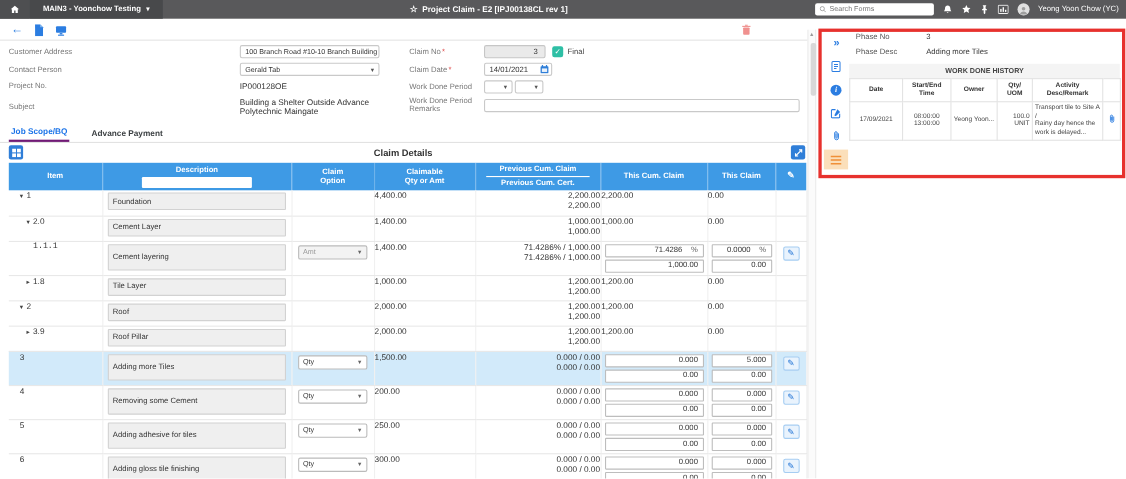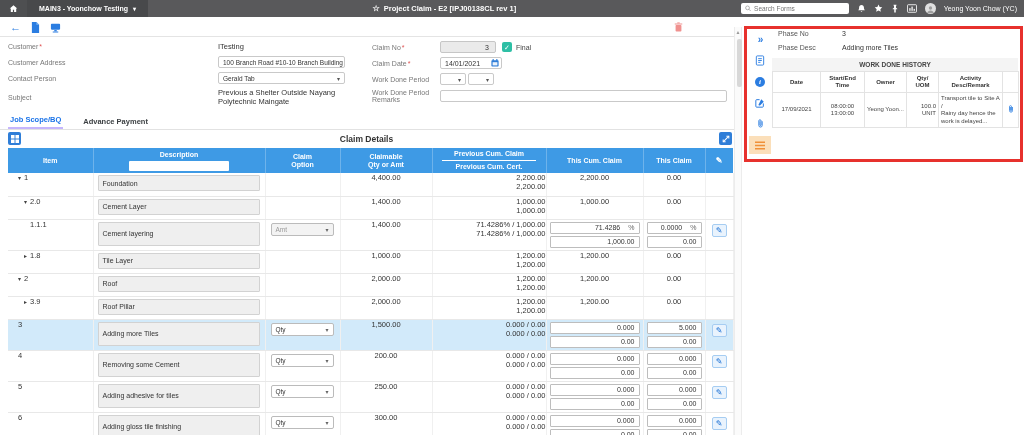--- a/index.html
+++ b/index.html
@@ -52,21 +52,21 @@
 .final-label{font-size:7px;color:#444}
 .date-input{width:62px;height:12px;border:1px solid #c9c9c9;border-radius:2px;display:flex;align-items:center;
   justify-content:space-between;padding:0 2px 0 4px;font-size:7px;color:#333;cursor:pointer}
 .finput{height:12px;border:1px solid #c9c9c9;border-radius:2px;font-size:7px;color:#333;padding:0 4px;font-family:inherit}
 .w-remarks{width:287px}
 
 
 .tabs{position:absolute;top:112px;left:0;width:742px;height:18px;border-bottom:1px solid #e2e2e2;
   display:flex;align-items:flex-end;padding-left:8px;gap:18px}
 .tab{font-size:7.5px;font-weight:bold;padding:3px 2px;cursor:pointer;color:#3c4043}
-.tab.active{color:#1a73e8;border-bottom:2px solid #c4b5fd}
+.tab.active{color:#1a73e8;border-bottom:2px solid #701a75}
 
 
 .claim-head{position:absolute;top:132px;left:0;width:733px;height:14px}
 .sq-btn{position:absolute;top:0;width:13px;height:13px;background:#2f7ed8;border-radius:2px;
   display:flex;align-items:center;justify-content:center;cursor:pointer}
 .claim-title{position:absolute;left:0;right:0;top:2px;text-align:center;font-size:8.5px;font-weight:bold;color:#333}
 
 .claim-table{position:absolute;top:148px;left:8px;width:725px;border-collapse:collapse;table-layout:fixed;
   border-bottom:2px solid #bcd9f0}
 .claim-table th{background:#3e9ae5;color:#fff;font-size:7px;font-weight:bold;text-align:center;
@@ -81,21 +81,21 @@
 tr.hl td{background:#d2eafa}
 .item-cell{padding-top:4px;font-size:7.5px}
 .row-marker{font-size:6px;margin-right:3px;color:#444;cursor:pointer}
 .desc-box{margin:2px 5px 0 4px;background:#efefef;border:1px solid #d2d2d2;border-radius:1px;height:16px;
   font-size:7px;color:#333;display:flex;align-items:center;padding:0 4px;overflow:hidden;white-space:nowrap}
 tr.lg .desc-box{height:24px}
 .opt-select{margin:3px 6px 0 5px;height:13px;border:1px solid #bbb;border-radius:2px;background:#fff;font-size:6.5px;
   color:#333;display:flex;align-items:center;justify-content:space-between;padding:0 4px;cursor:pointer}
 .opt-select.disabled{background:#f3f3f3;color:#999;cursor:default}
 .opt-select::after{content:"▾";font-size:6px;color:#666}
-.num{text-align:center;padding:4px 8px 0 0}
+.num{text-align:left;padding:4px 8px 0 0}
 .prev-cell{text-align:right;padding:3px 8px 0 0;line-height:9px;font-size:7.2px}
 .cell-input{margin:0 3px 2px;height:12px;border:1px solid #bdbdbd;border-radius:1px;background:#fff;
   display:flex;align-items:center;justify-content:flex-end;font-size:7px;color:#333;padding:0 4px}
 .cell-input .sfx{color:#666;margin-left:8px}
 .edit-btn{width:15px;height:13px;margin:4px auto 0;border:1px solid #a6cdf2;background:#e9f3fd;border-radius:2px;
   color:#1a6fd4;font-size:8px;display:flex;align-items:center;justify-content:center;cursor:pointer}
 
 
 .vscroll{position:absolute;left:734px;top:27px;width:8px;height:408px;background:#fbfbfb;
   border-left:1px solid #ececec;border-right:1px solid #ececec}
@@ -201,41 +201,38 @@
         <rect x="1.5" y="3.5" width="7" height="8" rx="1"></rect>
         <rect x="0.5" y="1.8" width="9" height="1.2"></rect>
         <rect x="3.5" y="0.5" width="3" height="1.2"></rect>
       </svg>
   </span>
 </div>
 
 <div class="form-area">
   <div class="fcol-left">
     <div class="frow">
-      <span class="flabel">
-          <span>Customer</span>
-          <span class="req">*</span>
-        </span>
-      <span class="fvalue">ITesting</span>
-    </div>
-    <div class="frow">
       <span class="flabel">Customer Address</span>
       <div class="fselect w-address">
           <span>100 Branch Road #10-10 Branch Building</span>
         </div>
     </div>
     <div class="frow">
       <span class="flabel">Contact Person</span>
       <div class="fselect w-contact">
           <span>Gerald Tab</span>
         </div>
     </div>
     <div class="frow">
+      <span class="flabel">Project No.</span>
+      <span class="fvalue">IP000128OE</span>
+    </div>
+    <div class="frow">
       <span class="flabel">Subject</span>
-      <span class="fvalue">Previous a Shelter Outside Nayang Polytechnic Maingate</span>
+      <span class="fvalue">Building a Shelter Outside Advance Polytechnic Maingate</span>
     </div>
   </div>
 
   <div class="fcol-right">
     <div class="frow">
       <span class="flabel">
           <span>Claim No</span>
           <span class="req">*</span>
         </span>
       <div class="claimno-input">3</div>
@@ -360,21 +357,21 @@
         <td class="num">1,400.00</td>
         <td class="prev-cell">
           <div>1,000.00</div>
           <div>1,000.00</div>
         </td>
         <td class="num">1,000.00</td>
         <td class="num">0.00</td>
         <td></td>
       </tr>
       <tr class="lg">
-        <td class="item-cell" style="padding-left: 22px;"><span>1.1.1</span></td>
+        <td class="item-cell" style="padding-left: 22px; font-family: Liberation Mono, monospace;"><span>1.1.1</span></td>
         <td>
           <div class="desc-box">Cement layering</div>
         </td>
         <td>
           <div class="opt-select disabled">
             <span>Amt</span>
           </div>
         </td>
         <td class="num">1,400.00</td>
         <td class="prev-cell">

